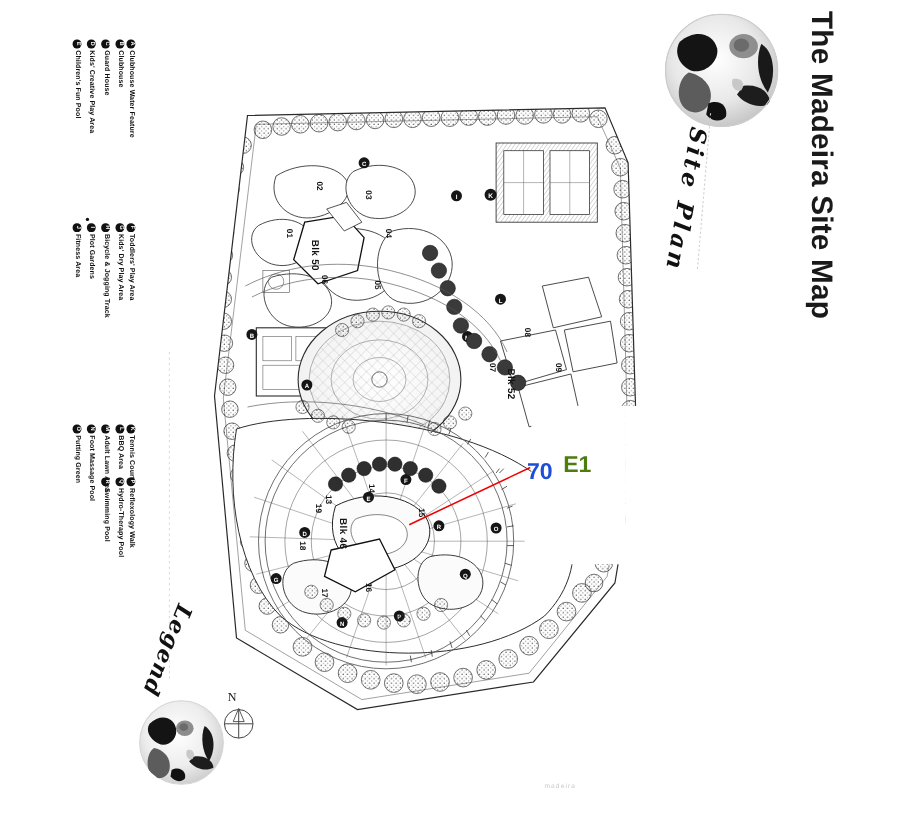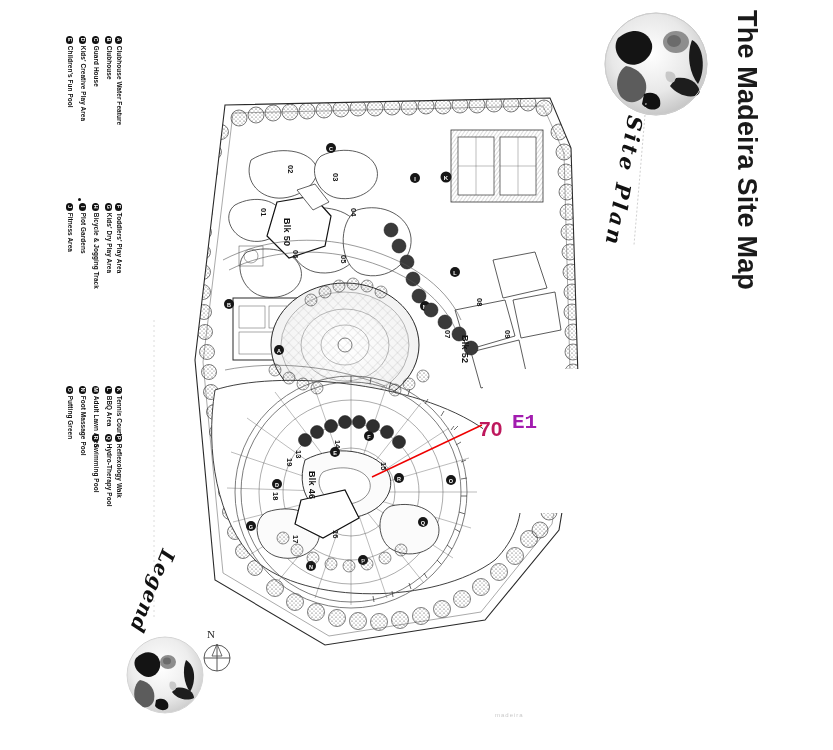--- a/index.html
+++ b/index.html
@@ -162,31 +162,31 @@
     font-family: "Liberation Serif", serif;
   }
 
   
   #annot-70 {
     position: absolute;
     left: 479px;
     top: 417px;
     font-size: 21px;
     font-weight: bold;
-    color: #be185d;
+    color: #1d4ed8;
     font-family: "Liberation Sans", sans-serif;
   }
   #annot-e1 {
     position: absolute;
     left: 512px;
     top: 411px;
     font-size: 21px;
     font-weight: bold;
-    color: #a21caf;
-    font-family: Liberation Mono, monospace;
+    color: #4d7c0f;
+    font-family: Liberation Sans, sans-serif;
   }
   #annot-line {
     position: absolute;
     left: 370px;
     top: 415px;
     width: 115px;
     height: 70px;
     pointer-events: none;
   }
   

